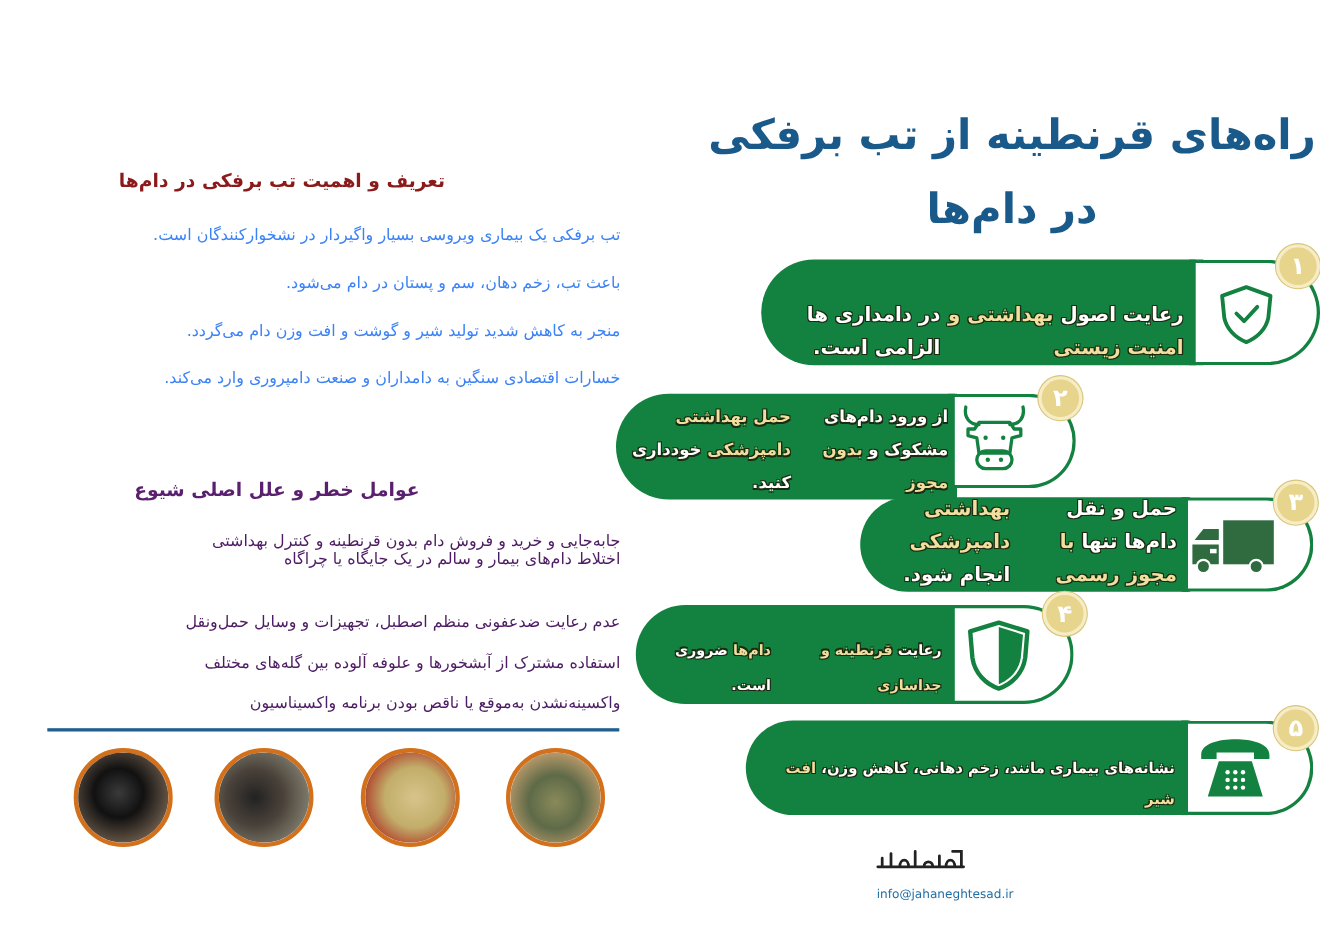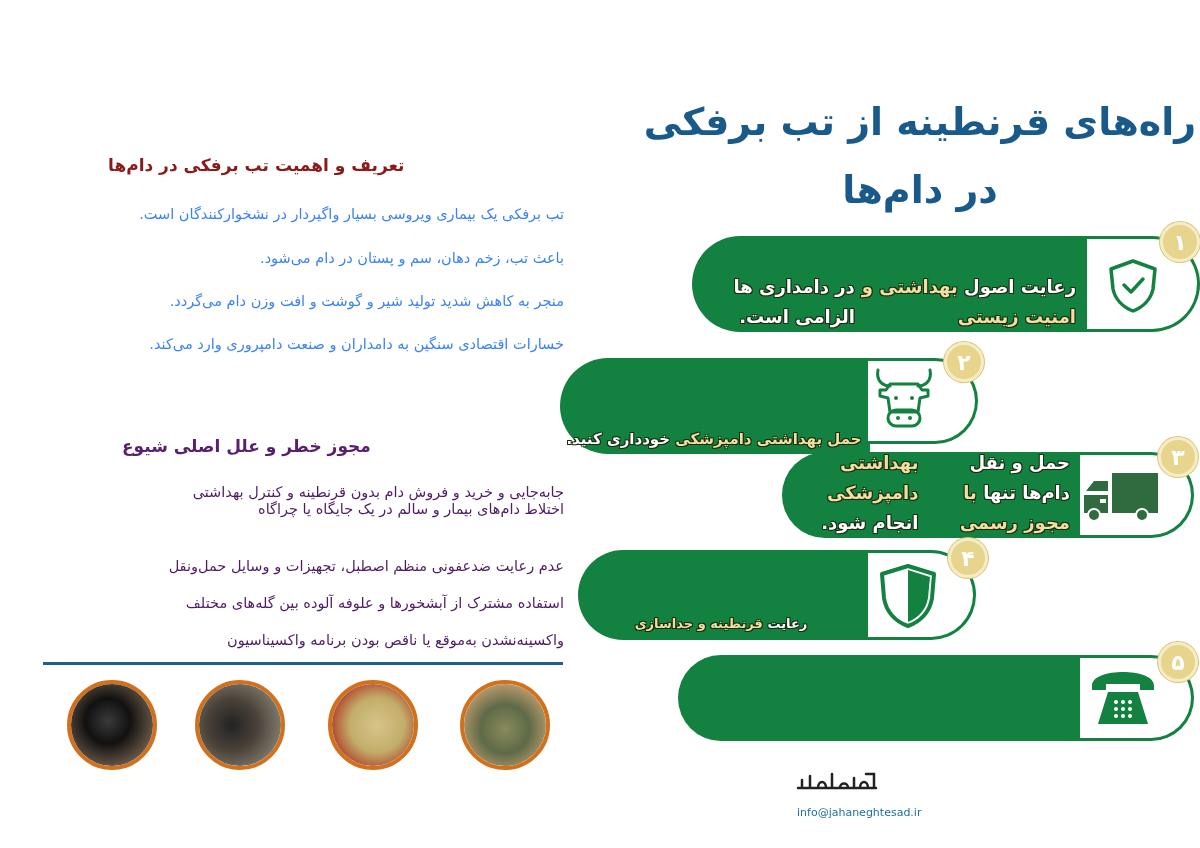--- a/index.html
+++ b/index.html
@@ -77,21 +77,21 @@
   <div>راه‌های قرنطینه از تب برفکی</div>
   <div>در دام‌ها</div>
 </div>
 
 <div class="sec-title sec1-title">تعریف و اهمیت تب برفکی در دام‌ها</div>
 <div class="line sec1-line" style="top:206px">تب برفکی یک بیماری ویروسی بسیار واگیردار در نشخوارکنندگان است.</div>
 <div class="line sec1-line" style="top:250px">باعث تب، زخم دهان، سم و پستان در دام می‌شود.</div>
 <div class="line sec1-line" style="top:293px">منجر به کاهش شدید تولید شیر و گوشت و افت وزن دام می‌گردد.</div>
 <div class="line sec1-line" style="top:336px">خسارات اقتصادی سنگین به دامداران و صنعت دامپروری وارد می‌کند.</div>
 
-<div class="sec-title sec2-title">مجوز خطر و علل اصلی شیوع</div>
+<div class="sec-title sec2-title">عوامل خطر و علل اصلی شیوع</div>
 <div class="line sec2-line" style="top:484px">جابه‌جایی و خرید و فروش دام بدون قرنطینه و کنترل بهداشتی</div>
 <div class="line sec2-line" style="top:501px">اختلاط دام‌های بیمار و سالم در یک جایگاه یا چراگاه</div>
 <div class="line sec2-line" style="top:558px">عدم رعایت ضدعفونی منظم اصطبل، تجهیزات و وسایل حمل‌ونقل</div>
 <div class="line sec2-line" style="top:595px">استفاده مشترک از آبشخورها و علوفه آلوده بین گله‌های مختلف</div>
 <div class="line sec2-line" style="top:632px">واکسینه‌نشدن به‌موقع یا ناقص بودن برنامه واکسیناسیون</div>
 
 <div class="divider"></div>
 
 <div class="photo" style="left:67px">
   <div class="inner" style="background: radial-gradient(circle at 45% 45%, #3a3a3a 0%, #111 35%, #6b5a4a 75%, #8a7a66 100%);"></div>
@@ -118,20 +118,21 @@
   <svg class="icon-svg" style="left:1103px; top:255px;" width="60" height="60" viewBox="0 0 60 60">
     <path d="M30 6 L52 14 L50 34 C48 44 40 52 30 56 C20 52 12 44 10 34 L8 14 Z" fill="none" stroke="#13813f" stroke-width="3.5" stroke-linejoin="round"></path>
     <path d="M21 30 L28 37 L40 24" fill="none" stroke="#13813f" stroke-width="3.5" stroke-linecap="round" stroke-linejoin="round"></path>
   </svg>
   <div class="badge" style="left:1160px; top:222px;">۱</div>
 </div>
 
 <div>
   <div class="pill" style="left:560px; top:358px; width:310px;">
     <div class="text" style="right:8px; width:296px; font-size:15px;">
+      <div><span>از ورود دام‌های مشکوک و </span><span class="hl">بدون مجوز</span></div>
       <div><span class="hl">حمل بهداشتی دامپزشکی</span><span> خودداری کنید.</span></div>
     </div>
   </div>
   <div class="pill" style="left:864px; top:358px; width:114px; height:86px; background:#fff; border:3px solid #13813f; border-left:none; border-radius:0 43px 43px 0;"></div>
   <div style="position:absolute; left:862px; top:358px; width:6px; height:86px; background:#13813f;"></div>
   <svg class="icon-svg" style="left:872px; top:364px;" width="64" height="70" viewBox="0 0 64 70">
     <path d="M6 6 C4 16 10 22 18 22" fill="none" stroke="#13813f" stroke-width="3" stroke-linecap="round"></path>
     <path d="M58 6 C60 16 54 22 46 22" fill="none" stroke="#13813f" stroke-width="3" stroke-linecap="round"></path>
     <path d="M18 20 L46 20 L50 26 L56 26 L56 32 L48 34 L46 48 L18 48 L16 34 L8 32 L8 26 L14 26 Z" fill="none" stroke="#13813f" stroke-width="3" stroke-linejoin="round"></path>
     <circle cx="24" cy="34" r="2" fill="#13813f"></circle>
@@ -160,34 +161,36 @@
     <circle cx="12" cy="46" r="6" fill="#2f6b3f" stroke="#fff" stroke-width="2"></circle>
     <circle cx="60" cy="46" r="6" fill="#2f6b3f" stroke="#fff" stroke-width="2"></circle>
   </svg>
   <div class="badge" style="left:1158px; top:437px;">۳</div>
 </div>
 
 <div>
   <div class="pill" style="left:578px; top:550px; width:292px; height:90px; border-radius:45px 0 0 45px;">
     <div class="text" style="right:14px; width:270px; font-size:13px; line-height:32px;">
       <div><span>رعایت </span><span class="hl">قرنطینه و جداسازی</span></div>
+      <div><span class="hl">دام‌ها</span><span> ضروری است.</span></div>
     </div>
   </div>
   <div class="pill" style="left:864px; top:550px; width:112px; height:90px; background:#fff; border:3px solid #13813f; border-left:none; border-radius:0 45px 45px 0;"></div>
   <div style="position:absolute; left:862px; top:550px; width:6px; height:90px; background:#13813f;"></div>
   <svg class="icon-svg" style="left:876px; top:562px;" width="64" height="68" viewBox="0 0 64 68">
     <path d="M32 4 L58 12 L56 36 C54 50 44 60 32 64 C20 60 10 50 8 36 L6 12 Z" fill="none" stroke="#13813f" stroke-width="4" stroke-linejoin="round"></path>
     <path d="M32 8 L54 15 L52 36 C50 48 42 56 32 60 Z" fill="#13813f"></path>
   </svg>
   <div class="badge" style="left:948px; top:538px;">۴</div>
 </div>
 
 <div>
   <div class="pill" style="left:678px; top:655px; width:404px; height:86px; border-radius:43px 0 0 43px;">
     <div class="text" style="right:14px; width:384px; font-size:13.5px; line-height:28px;">
+      <div><span>نشانه‌های بیماری مانند، زخم دهانی، کاهش وزن، </span><span class="hl">افت شیر</span></div>
     </div>
   </div>
   <div class="pill" style="left:1076px; top:655px; width:118px; height:86px; background:#fff; border:3px solid #13813f; border-left:none; border-radius:0 43px 43px 0;"></div>
   <div style="position:absolute; left:1074px; top:655px; width:6px; height:86px; background:#13813f;"></div>
   <svg class="icon-svg" style="left:1088px; top:670px;" width="70" height="58" viewBox="0 0 70 58">
     <path d="M4 16 C4 6 20 2 35 2 C50 2 66 6 66 16 L66 20 L52 20 L52 14 L18 14 L18 20 L4 20 Z" fill="#13813f"></path>
     <path d="M20 22 L50 22 L60 54 L10 54 Z" fill="#13813f"></path>
     <g fill="#ffffff">
       <circle cx="28" cy="32" r="2"></circle>
         <circle cx="35" cy="32" r="2"></circle>

